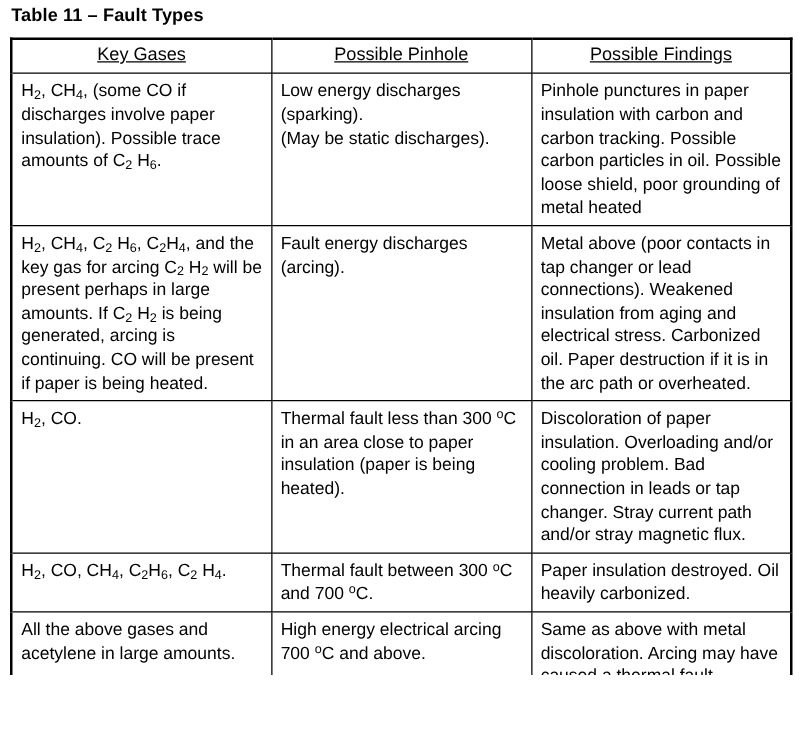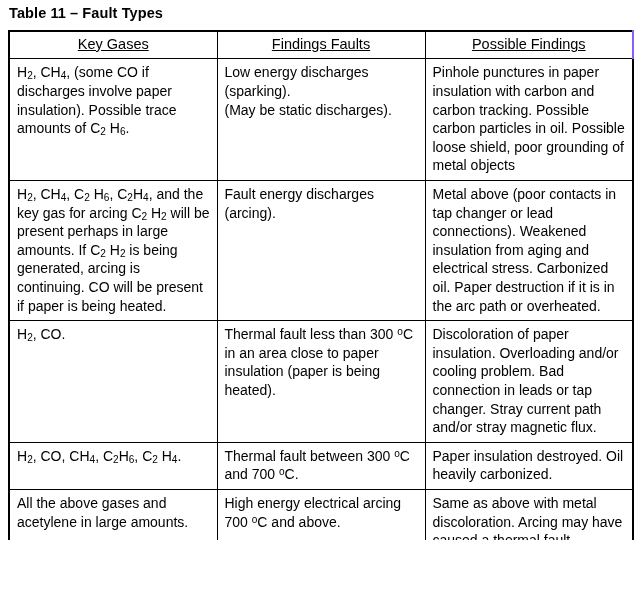--- a/index.html
+++ b/index.html
@@ -52,21 +52,21 @@
   }
   .fault-table thead th {
     text-align: center;
     font-weight: normal;
     font-size: 14.5px;
     padding: 3px 6px 4px 6px;
     border-top: 2px solid #000000;
     text-decoration: underline;
   }
   .fault-table thead th.col-gases { border-left: 2px solid #000000; }
-  .fault-table thead th.col-findings { border-right: 2px solid #8b5cf6; }
+  .fault-table thead th.col-findings { border-right: 2px solid #000000; }
 
   .fault-table tbody td.col-gases { border-left: 2px solid #000000; }
   .fault-table tbody td.col-findings { border-right: 2px solid #000000; }
   .fault-table tbody tr.last-row td { border-bottom: 2px solid #14532d; }
 
   .cell-text {
     display: block;
     white-space: pre-line;
   }
   sub {
@@ -89,34 +89,34 @@
 
   <table class="fault-table">
     <colgroup>
       <col class="c1">
         <col class="c2">
         <col class="c3">
     </colgroup>
     <thead>
       <tr>
         <th class="col-gases">Key Gases</th>
-        <th class="col-faults">Findings Faults</th>
+        <th class="col-faults">Possible Pinhole</th>
         <th class="col-findings">Possible Findings</th>
       </tr>
     </thead>
     <tbody>
       <tr>
         <td class="col-gases">
             <span class="cell-text">H<sub>2</sub>, CH<sub>4</sub>, (some CO if discharges involve paper insulation).  Possible trace amounts of C<sub>2</sub> H<sub>6</sub>.</span>
           </td>
         <td class="col-faults">
             <span class="cell-text">Low energy discharges (sparking).<br>(May be static discharges).</span>
           </td>
         <td class="col-findings">
-            <span class="cell-text">Pinhole punctures in paper insulation with carbon and carbon tracking.  Possible carbon particles in oil. Possible loose shield, poor grounding of metal objects</span>
+            <span class="cell-text">Pinhole punctures in paper insulation with carbon and carbon tracking.  Possible carbon particles in oil. Possible loose shield, poor grounding of metal heated</span>
           </td>
       </tr>
       <tr>
         <td class="col-gases">
             <span class="cell-text">H<sub>2</sub>, CH<sub>4</sub>, C<sub>2</sub> H<sub>6</sub>, C<sub>2</sub>H<sub>4</sub>, and the key gas for arcing C<sub>2</sub> H<sub>2</sub> will be present perhaps in large amounts.  If C<sub>2</sub> H<sub>2</sub> is being generated, arcing is continuing.  CO will be present if paper is being heated.</span>
           </td>
         <td class="col-faults">
             <span class="cell-text">Fault energy discharges (arcing).</span>
           </td>
         <td class="col-findings">

